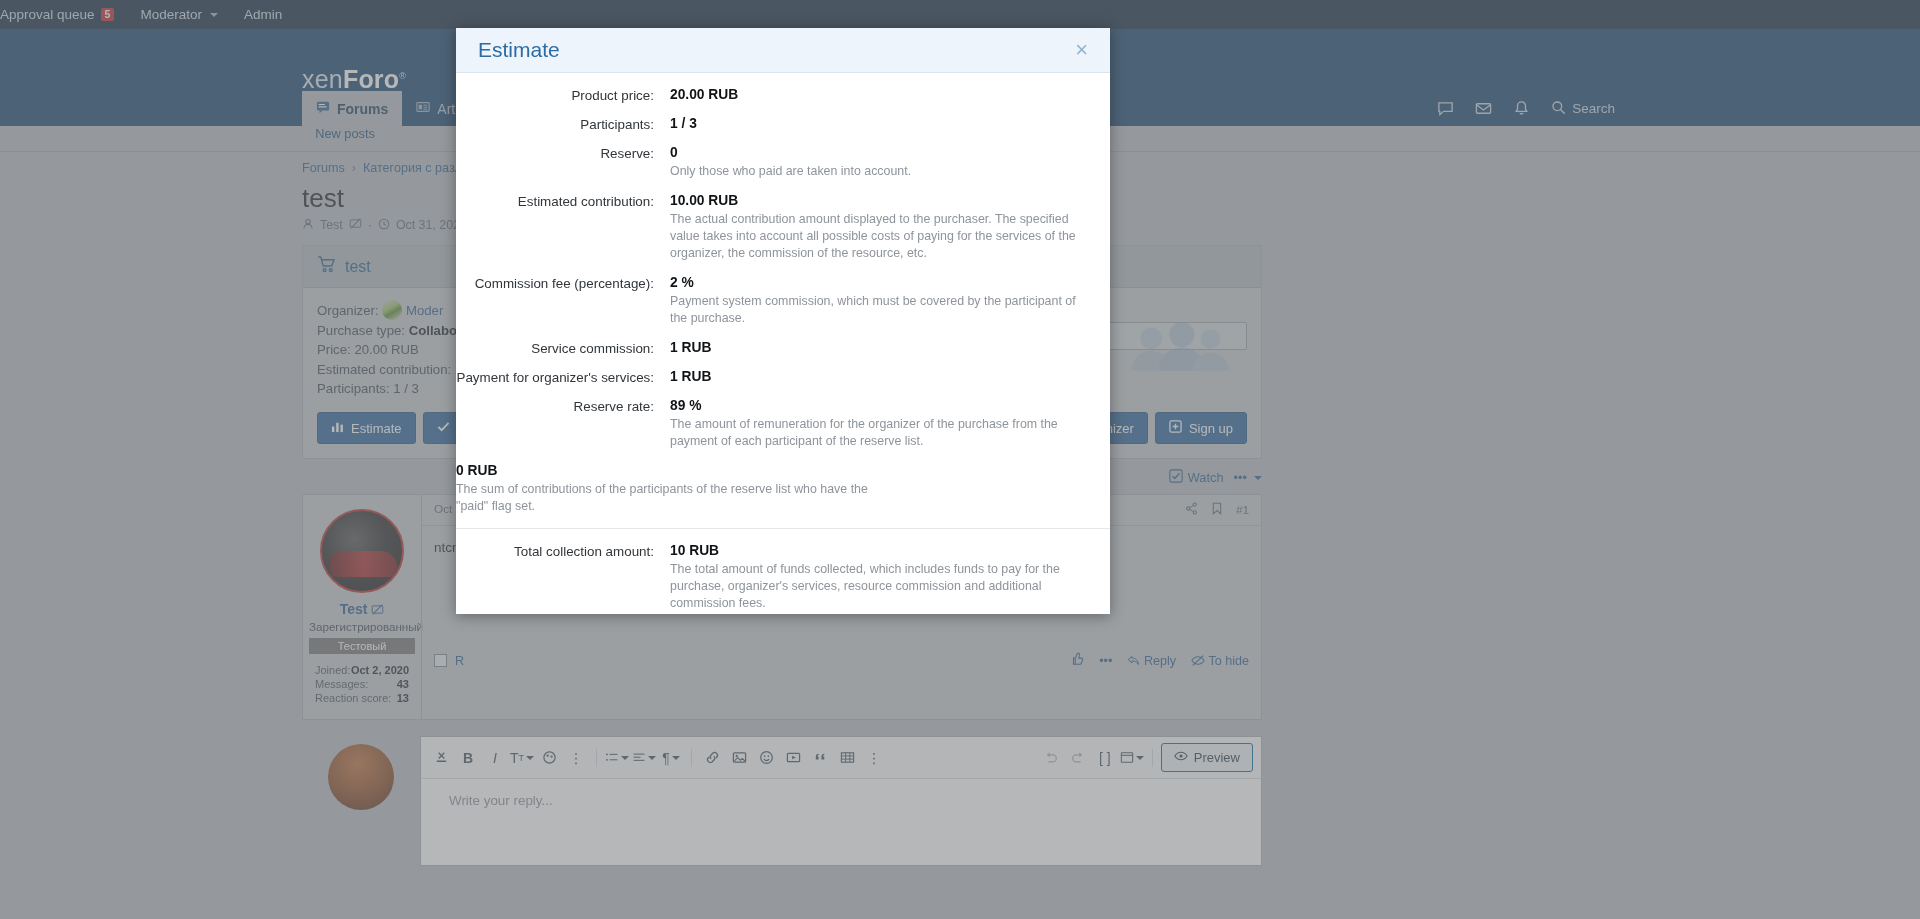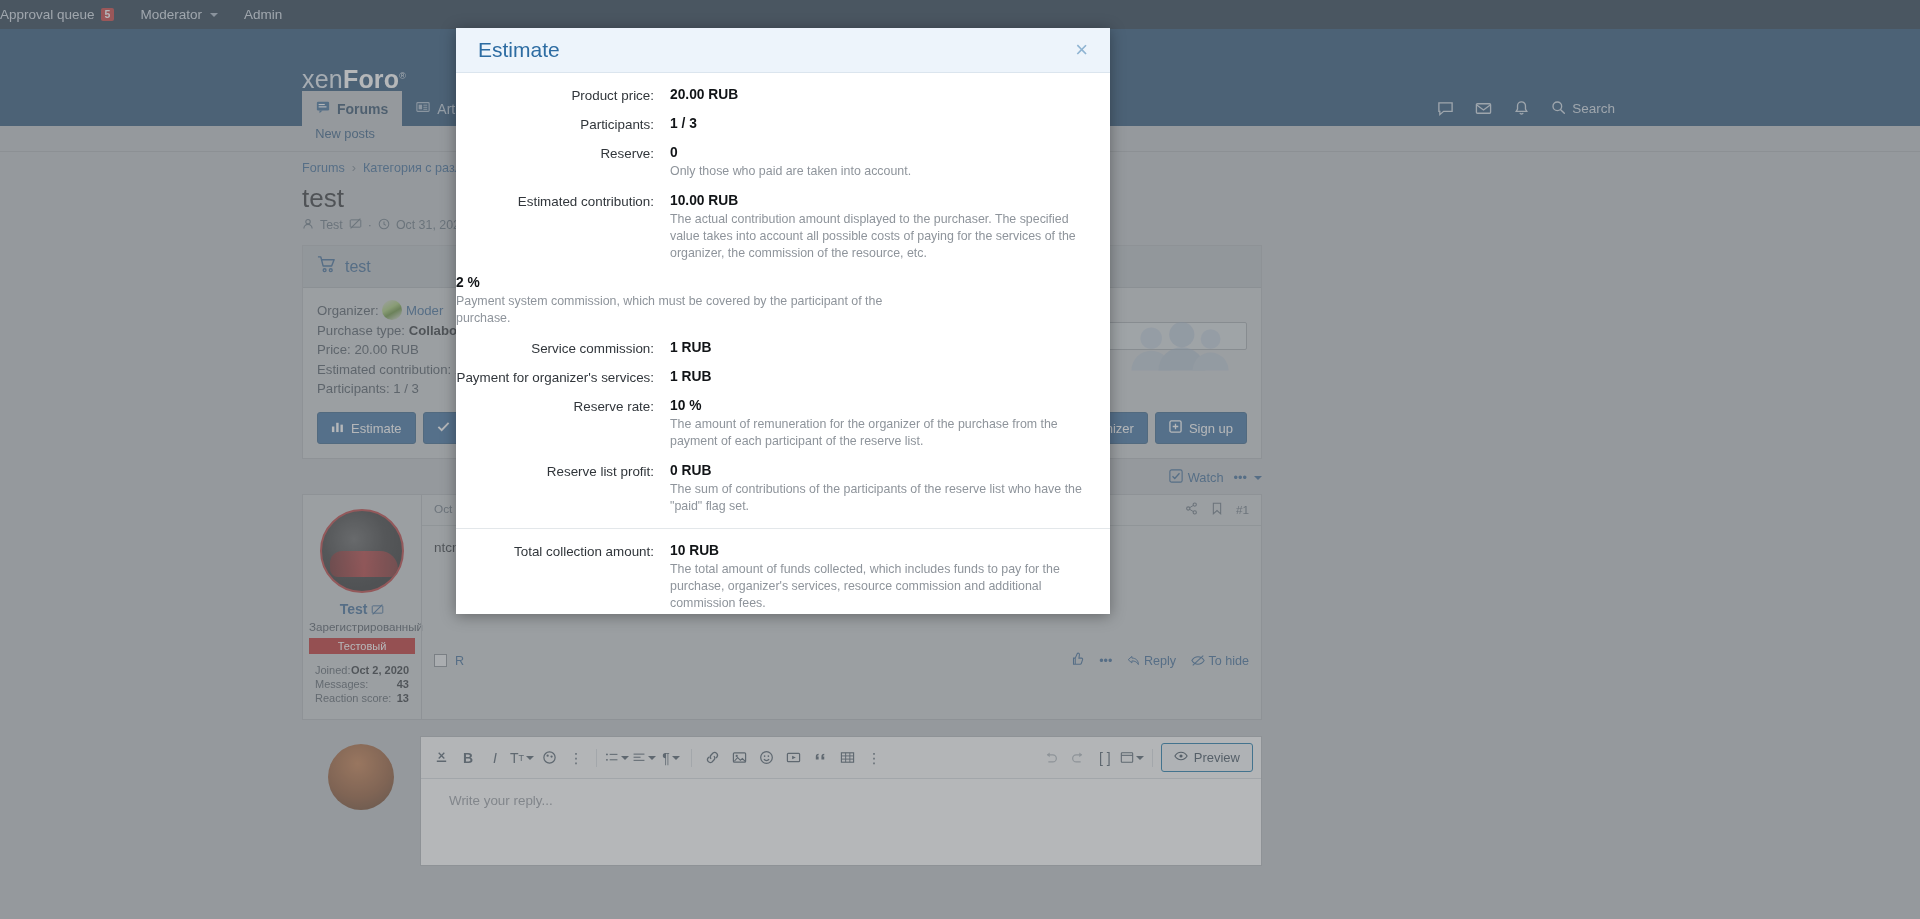--- a/index.html
+++ b/index.html
@@ -117,21 +117,21 @@
   .avatar-lg {
     width:84px;height:84px;border-radius:50%;margin:0 auto;
     border:2px solid #b43030;
     background:radial-gradient(circle at 40% 35%, #555 0%, #2a2a2a 45%, #151515 100%);
     position:relative; overflow:hidden;
   }
   .avatar-lg:after{ content:''; position:absolute; left:8px; bottom:14px; width:68px; height:26px;
     background:linear-gradient(90deg,#6d1414,#c22a2a,#7a1a1a); border-radius:12px 18px 8px 8px; opacity:.85;}
   .uname { color:#2d5e8e; font-size:14px; font-weight:bold; margin-top:8px; }
   .urank { color:#414b55; font-size:11.6px; margin-top:3px; }
-  .ubanner { background:#b91c1c; color:#fff; font-size:11px; padding:2px 0; margin-top:5px; }
+  .ubanner { background:#737373; color:#fff; font-size:11px; padding:2px 0; margin-top:5px; }
   .ustats { margin-top:9px; font-size:11px; color:#4a545d; text-align:left; padding:0 6px; }
   .ustats div { display:flex; justify-content:space-between; line-height:14px; }
   .ustats b { color:#1f252a; font-weight:700; }
 
   .post-main { flex:1; border-left:1px solid #a9aeb2; position:relative; }
   .post-head { display:flex; justify-content:space-between; padding:7px 12px; color:#5d6a76; font-size:11.8px; border-bottom:1px solid #aeb3b7;}
   .post-head .right { display:flex; gap:13px; align-items:center;}
   .post-body { padding:14px 12px; color:#1f252a; font-size:13.5px; min-height:118px;}
   .post-foot { display:flex; justify-content:space-between; align-items:center; padding:8px 12px; color:#2d5e8e; font-size:12.6px;}
   .post-foot .right { display:flex; gap:15px; align-items:center;}
@@ -654,20 +654,21 @@
 
       <div class="kv">
         <div class="kv-label">Estimated contribution:</div>
         <div class="kv-val">
           <div class="kv-value">10.00 RUB</div>
           <div class="kv-desc">The actual contribution amount displayed to the purchaser. The specified value takes into account all possible costs of paying for the services of the organizer, the commission of the resource, etc.</div>
         </div>
       </div>
 
       <div class="kv">
+        <div class="kv-label">Commission fee (percentage):</div>
         <div class="kv-val">
           <div class="kv-value">2 %</div>
           <div class="kv-desc">Payment system commission, which must be covered by the participant of the purchase.</div>
         </div>
       </div>
 
       <div class="kv">
         <div class="kv-label">Service commission:</div>
         <div class="kv-val">
           <div class="kv-value">1 RUB</div>
@@ -677,27 +678,26 @@
       <div class="kv">
         <div class="kv-label">Payment for organizer's services:</div>
         <div class="kv-val">
           <div class="kv-value">1 RUB</div>
         </div>
       </div>
 
       <div class="kv">
         <div class="kv-label">Reserve rate:</div>
         <div class="kv-val">
-          <div class="kv-value">10 %</div>
+          <div class="kv-value">89 %</div>
           <div class="kv-desc">The amount of remuneration for the organizer of the purchase from the payment of each participant of the reserve list.</div>
         </div>
       </div>
 
       <div class="kv">
-        <div class="kv-label">Reserve list profit:</div>
         <div class="kv-val">
           <div class="kv-value">0 RUB</div>
           <div class="kv-desc">The sum of contributions of the participants of the reserve list who have the "paid" flag set.</div>
         </div>
       </div>
 
       <div class="kv-group-divider"></div>
 
       <div class="kv">
         <div class="kv-label">Total collection amount:</div>

